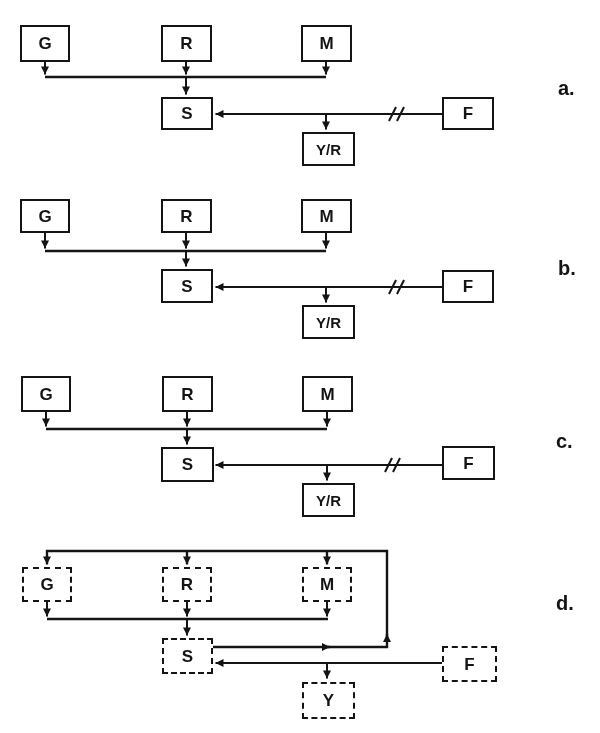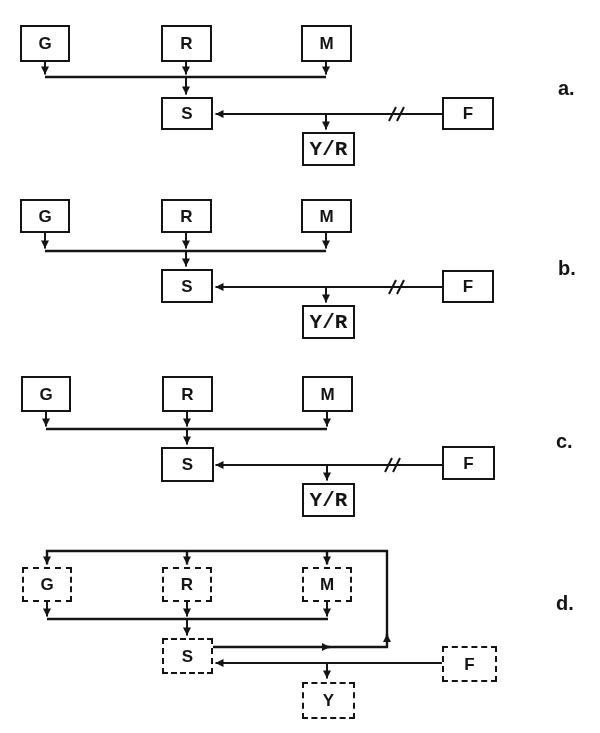--- a/index.html
+++ b/index.html
@@ -16,21 +16,21 @@
   #wires path.bus{stroke-width:2.6;}
   #wires path.thick{stroke-width:2.4;}
   .box{
     position:absolute;
     border:2px solid #141414;
     background:#ffffff;
     display:flex;align-items:center;justify-content:center;
     font-weight:700;font-size:17px;line-height:1;
     box-sizing:border-box;
   }
-  .box.small-text{font-size:21px;font-family:Liberation Mono, monospace;}
+  .box.small-text{font-size:15px;}
   .box.dashed{border-style:dashed;}
   .plabel{
     position:absolute;
     font-weight:700;font-size:20px;line-height:1;
   }
 </style>
 </head>
 <body>
 
 <div id="fig">

